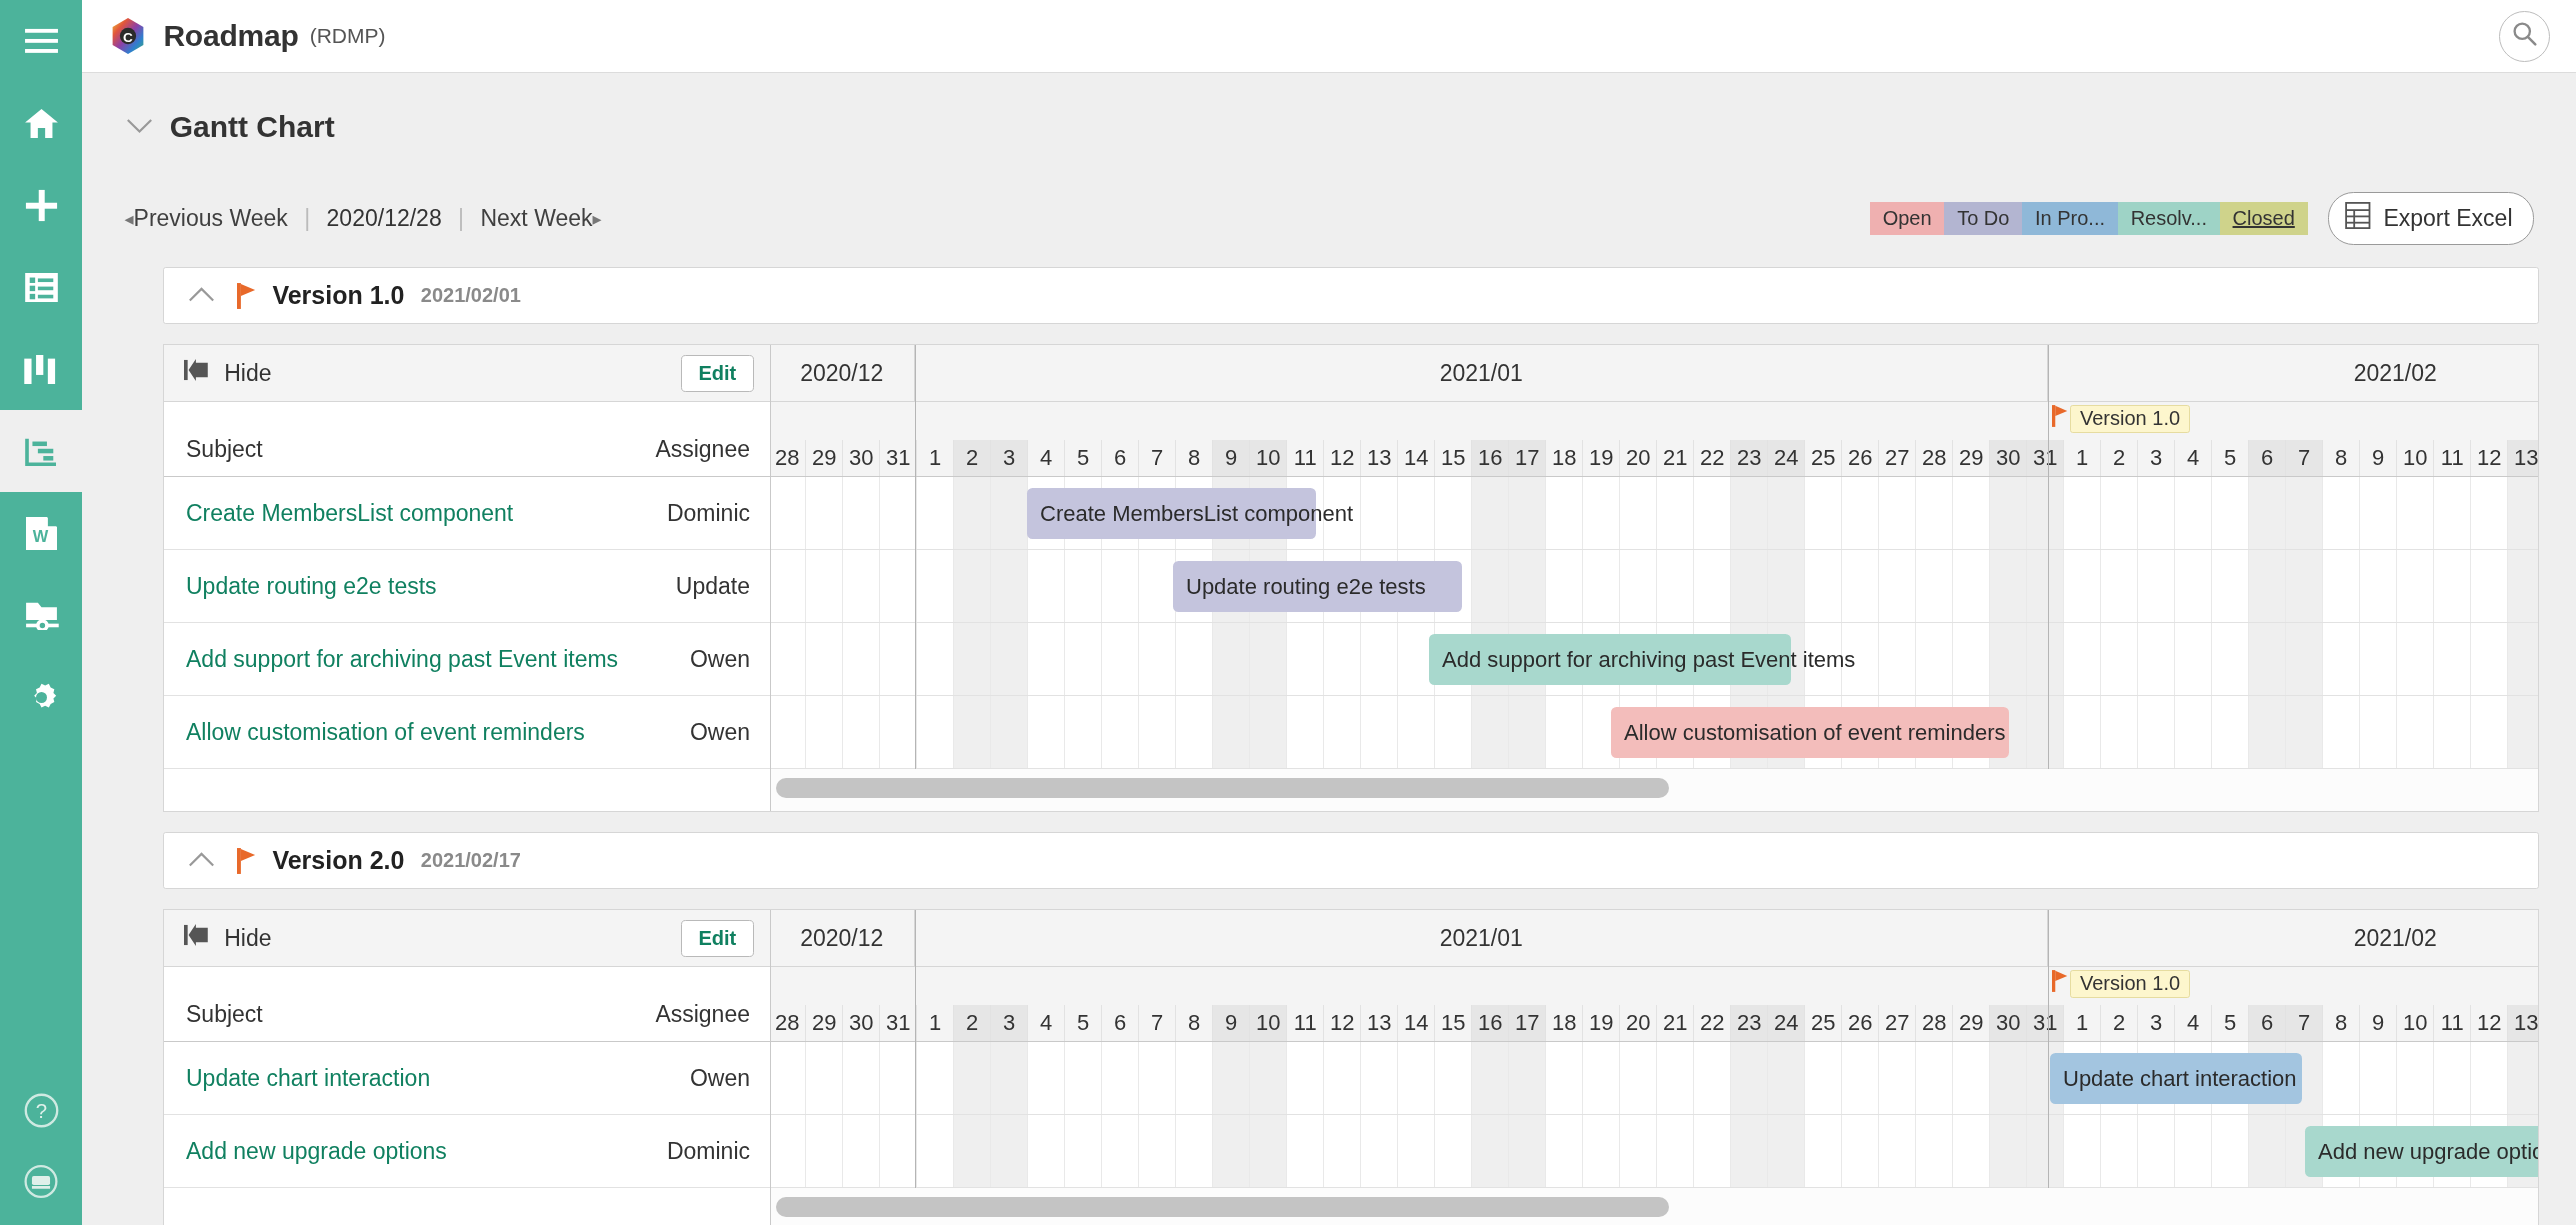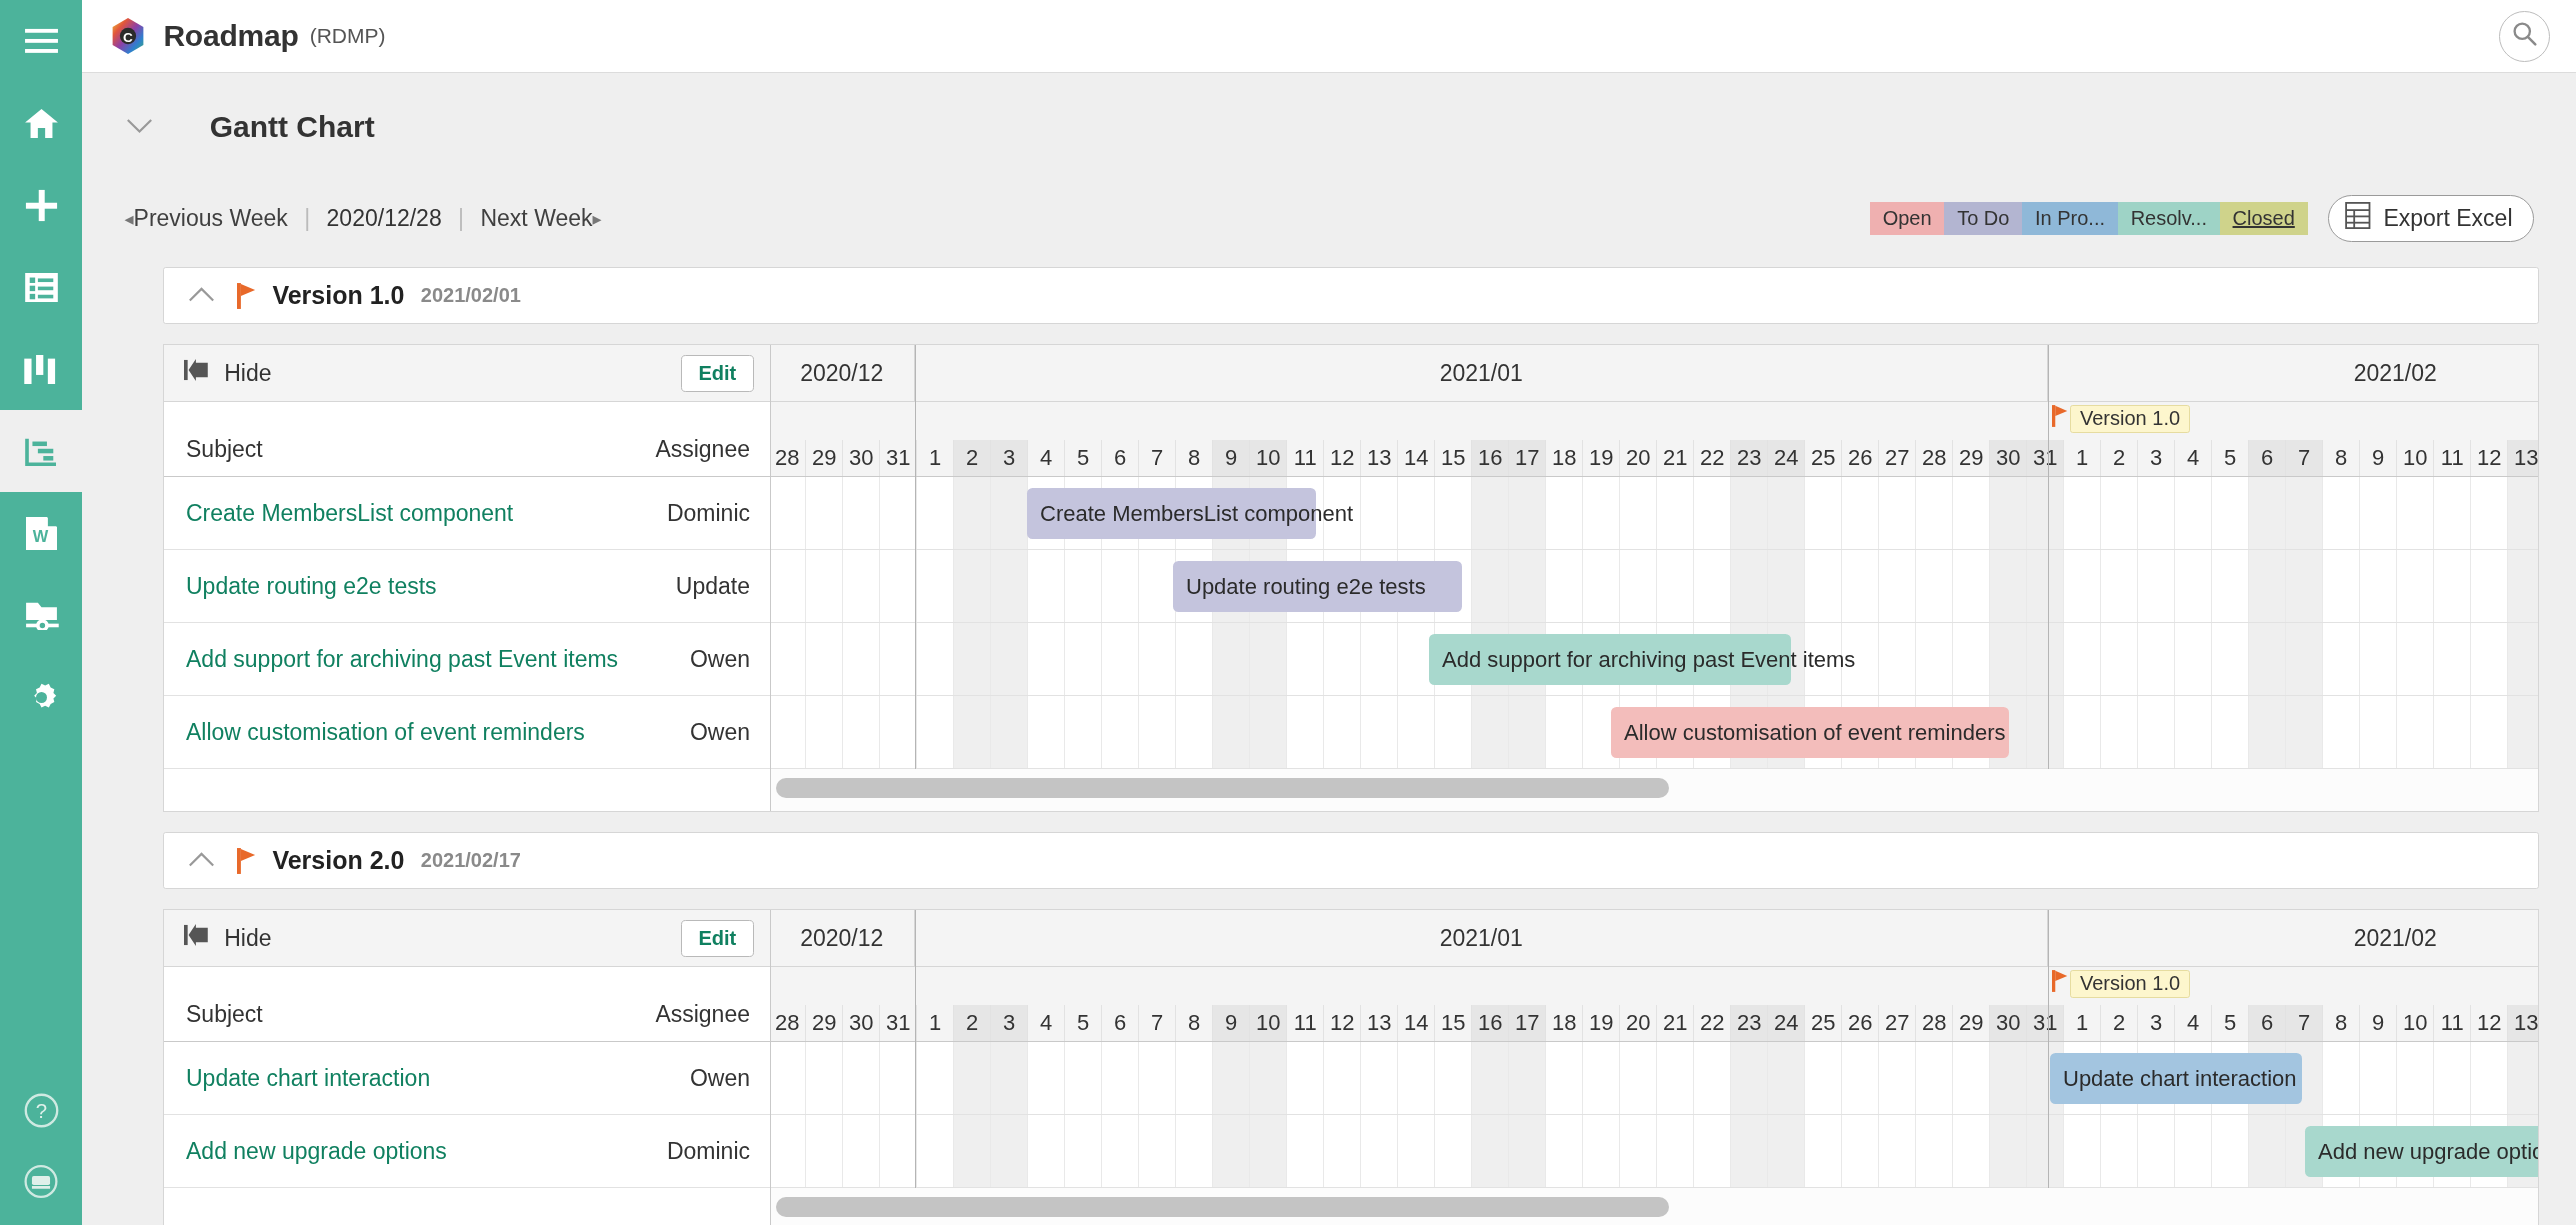--- a/index.html
+++ b/index.html
@@ -49,21 +49,21 @@
   .search-btn {
     width: 51px; height: 51px; border-radius: 50%;
     border: 1.8px solid #bdbdbd; background: #fff;
     display: flex; align-items: center; justify-content: center;
     cursor: pointer;
   }
 
   
   #content { flex: 1 1 auto; overflow: hidden; padding: 0 37px; position: relative; }
 
-  .page-head { display: flex; align-items: center; padding: 37px 0 0 7.3px; gap: 40px; }
+  .page-head { display: flex; align-items: center; padding: 37px 0 0 7.3px; }
   .page-head .chev { margin-right: 16.4px; }
   .page-head h1 { font-size: 30px; font-weight: bold; color: #333; }
 
   
   .toolbar { display: flex; align-items: center; margin-top: 46px; padding: 0 5.5px; height: 57px; }
   .weeknav { display: flex; align-items: center; font-size: 23px; }
   .weeknav a { color: #404040; text-decoration: none; cursor: pointer; }
   .weeknav .arrow { color: #777; font-size: 18px; }
   .weeknav .sep { color: #bbb; margin: 0 16.4px; font-weight: 300; }
   .weeknav .date { color: #333; }
@@ -71,21 +71,21 @@
 
   .legend { display: flex; align-items: center; }
   .legend .chip {
     height: 33px; min-width: 0; padding: 0 12.8px;
     display: flex; align-items: center; justify-content: center;
     font-size: 20px; color: #333; cursor: pointer;
     white-space: nowrap;
   }
 
   .export-btn {
-    margin-left: 20px; height: 47px; padding: 0 20px 0 16.4px;
+    margin-left: 20px; height: 53px; padding: 0 20px 0 16.4px;
     border: 1.8px solid #9a9a9a; border-radius: 25.6px; background: #fff;
     display: flex; align-items: center; gap: 12.8px;
     font-size: 23px; color: #333; cursor: pointer;
   }
 
   
   .version-block { margin-top: 20px; padding-left: 44px; }
   .version-head {
     background: #fff; border: 0.9px solid #d6d6d6; border-radius: 2.7px;
     height: 57px; display: flex; align-items: center; padding: 0 24px;

